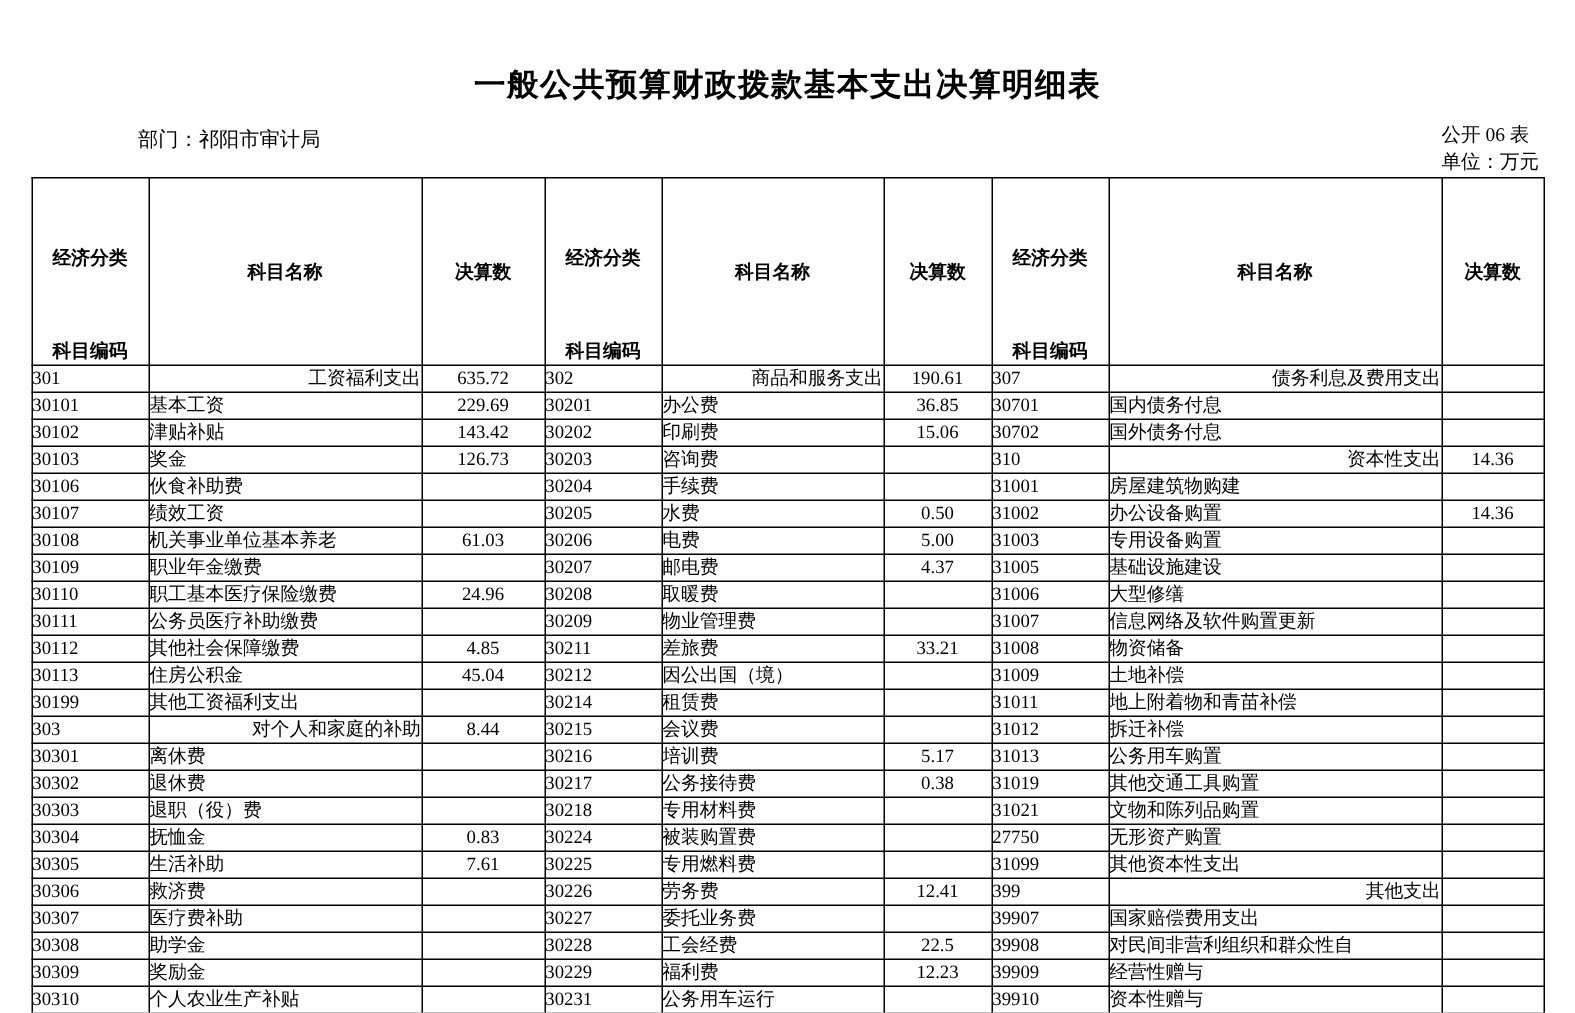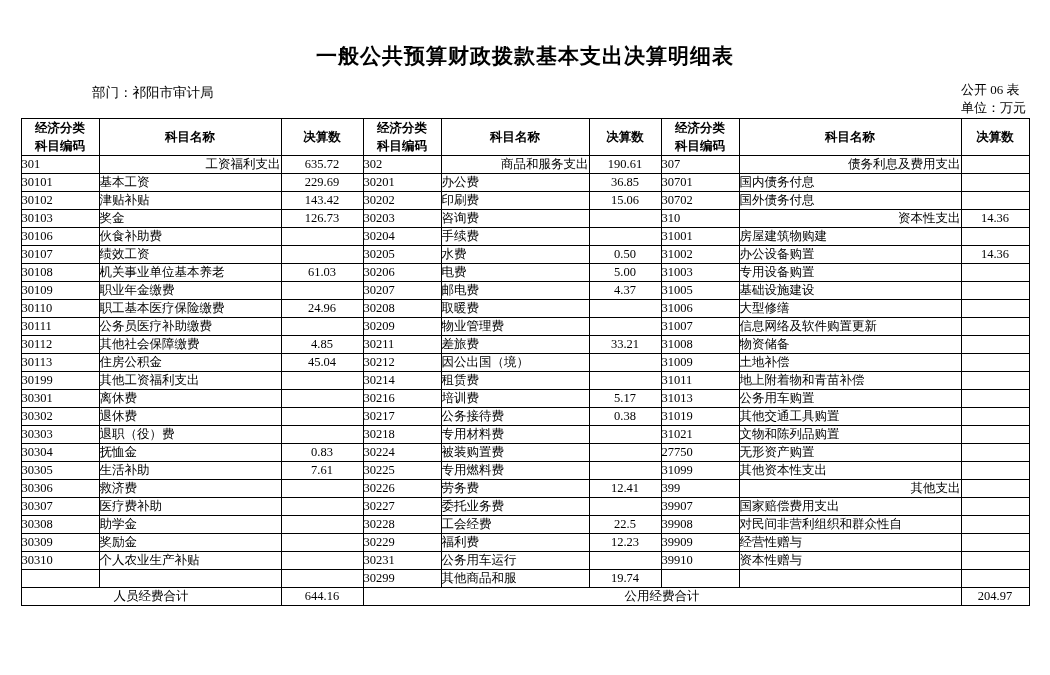--- a/index.html
+++ b/index.html
@@ -66,21 +66,21 @@
     white-space: nowrap;
   }
   thead td {
     text-align: center;
     font-weight: bold;
     font-size: 13px;
     height: 40px;
     line-height: 18px;
     border-bottom: 1.4px solid #000 !important;
   }
-  thead td div { line-height: 18px; }
+  thead td div { line-height: 18px; margin-top: 44px; }
   .c-code {
     padding-left: 6px;
     text-align: left;
   }
   .c-name {
     padding-left: 24px;
     text-align: left;
   }
   .c-name.lvl0 { padding-left: 8px; text-align: right; }
   .c-num {
@@ -282,20 +282,31 @@
           <td class="c-name">其他工资福利支出</td>
           <td class="c-num"></td>
           <td class="c-code">30214</td>
           <td class="c-name">租赁费</td>
           <td class="c-num"></td>
           <td class="c-code">31011</td>
           <td class="c-name">地上附着物和青苗补偿</td>
           <td class="c-num"></td>
         </tr>
         <tr>
+          <td class="c-code">303</td>
+          <td class="c-name lvl0">对个人和家庭的补助</td>
+          <td class="c-num">8.44</td>
+          <td class="c-code">30215</td>
+          <td class="c-name">会议费</td>
+          <td class="c-num"></td>
+          <td class="c-code">31012</td>
+          <td class="c-name">拆迁补偿</td>
+          <td class="c-num"></td>
+        </tr>
+        <tr>
           <td class="c-code">30301</td>
           <td class="c-name">离休费</td>
           <td class="c-num"></td>
           <td class="c-code">30216</td>
           <td class="c-name">培训费</td>
           <td class="c-num">5.17</td>
           <td class="c-code">31013</td>
           <td class="c-name">公务用车购置</td>
           <td class="c-num"></td>
         </tr>

